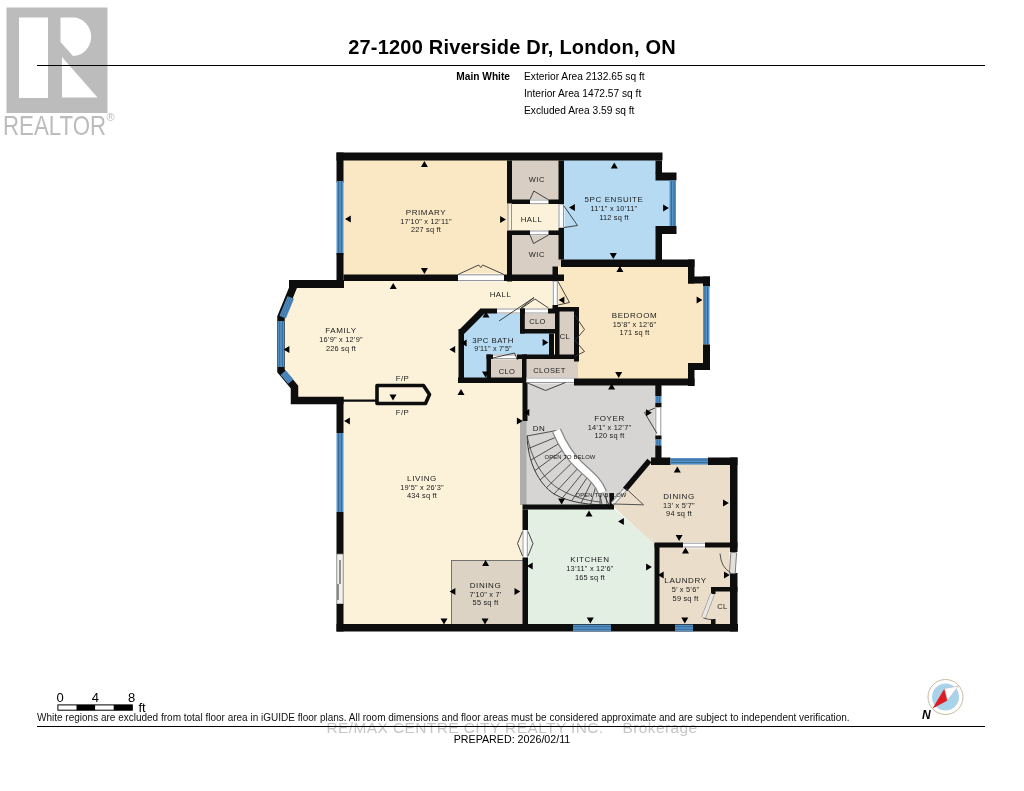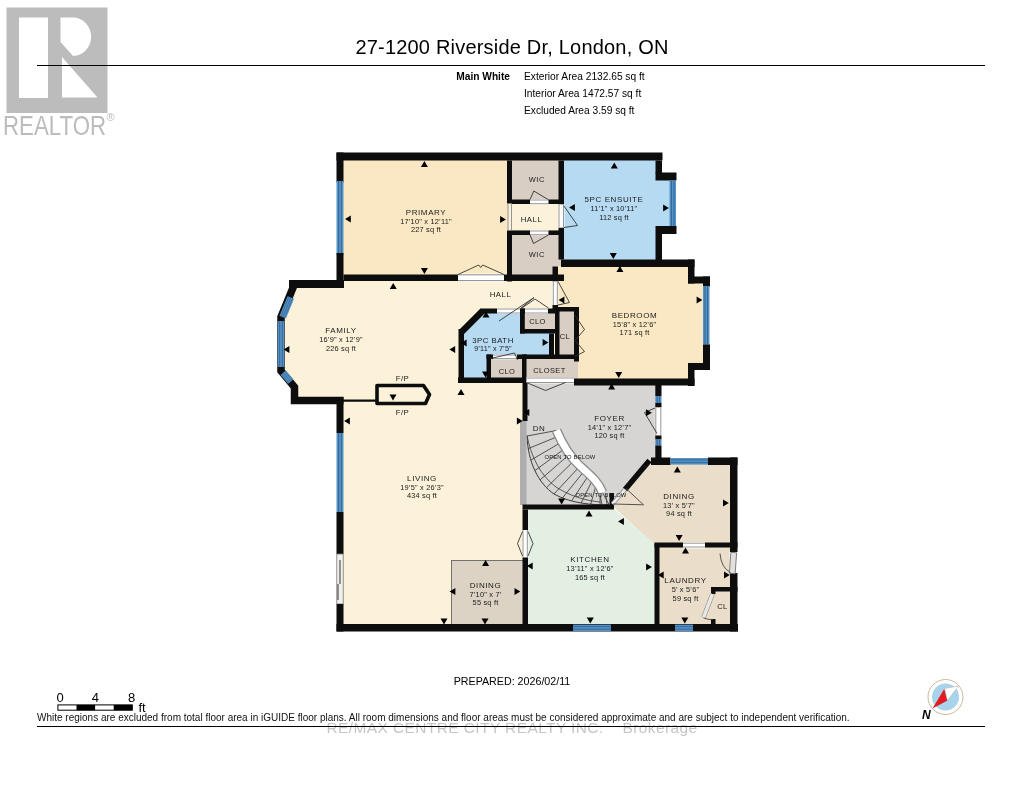--- a/index.html
+++ b/index.html
@@ -10,21 +10,21 @@
 
 <svg class="abs" style="left:0;top:0" width="140" height="145" viewBox="0 0 140 145">
   <rect x="6.5" y="7.5" width="101" height="105.5" fill="#BCBCBC"></rect>
   <rect x="19" y="17.5" width="29" height="80.5" fill="#FFF"></rect>
   <path d="M60.5,17.5 L73,17.5 A16.5,17.5 0 0 1 73,56 L60.5,42 Z" fill="#FFF"></path>
   <path d="M62,57 L97.5,97.5 L62,97.5 Z" fill="#FFF"></path>
   <text x="3" y="135" font-family="Liberation Sans,sans-serif" font-size="28" fill="#BCBCBC" textLength="103" lengthAdjust="spacingAndGlyphs">REALTOR</text>
   <text x="106.5" y="121" font-family="Liberation Sans,sans-serif" font-size="11" fill="#BCBCBC">®</text>
 </svg>
 
-<div class="abs" style="left:0;top:36px;width:1024px;text-align:center;font-size:20px;font-weight:normal;color:#000;letter-spacing:0.2px">27-1200 Riverside Dr, London, ON</div>
+<div class="abs" style="left:0;top:36px;width:1024px;text-align:center;font-size:20px;font-weight:bold;color:#000;letter-spacing:0.2px">27-1200 Riverside Dr, London, ON</div>
 <div class="abs" style="left:37px;top:65px;width:948px;height:0;border-top:1.6px solid #000"></div>
 
 <div class="abs" style="left:0;top:71px;width:510px;text-align:right;font-size:10.2px;font-weight:bold">Main White</div>
 <div class="abs" style="left:524px;top:71px;font-size:10.2px">Exterior Area 2132.65 sq ft</div>
 <div class="abs" style="left:524px;top:88px;font-size:10.2px">Interior Area 1472.57 sq ft</div>
 <div class="abs" style="left:524px;top:105px;font-size:10.2px">Excluded Area 3.59 sq ft</div>
 
 <svg class="abs" style="left:0;top:0" width="1024" height="791" viewBox="0 0 1024 791">
 <polygon points="292,284 343.5,284 343.5,274 557,274 557,385 525,385 525,629 339,629 339,401 291,401 291,387.5 278.5,372.5 278.5,313.5 291,297" fill="#FCF2DA"></polygon>
 <rect x="338" y="154" width="174" height="124" fill="#FAE8C4"></rect>
@@ -337,21 +337,21 @@
 <svg class="abs" style="left:50px;top:686px" width="130" height="34" viewBox="0 0 130 34">
   <text x="10" y="15.5" font-size="13" font-family="Liberation Sans,sans-serif" text-anchor="middle" transform="scale(1,1)">0</text>
   <text x="45.3" y="15.5" font-size="13" font-family="Liberation Sans,sans-serif" text-anchor="middle">4</text>
   <text x="81.5" y="15.5" font-size="13" font-family="Liberation Sans,sans-serif" text-anchor="middle">8</text>
   <rect x="7.9" y="18.9" width="74.4" height="5.3" fill="#FFF" stroke="#000" stroke-width="1"></rect>
   <rect x="26.5" y="18.9" width="18.6" height="5.3" fill="#000"></rect>
   <rect x="63.7" y="18.9" width="18.6" height="5.3" fill="#000"></rect>
   <text x="88.5" y="26" font-size="13" font-family="Liberation Sans,sans-serif">ft</text>
 </svg>
 
-<div class="abs" style="left:0;top:675px;width:1024px;text-align:center;font-size:10.7px">PREPARED: 2026/02/11</div>
+<div class="abs" style="left:0;top:733px;width:1024px;text-align:center;font-size:10.7px">PREPARED: 2026/02/11</div>
 <div class="abs" style="left:37px;top:726px;width:948px;height:0;border-top:1.8px solid #000"></div>
 <div class="abs" style="left:37px;top:712px;font-size:10px;color:#111">White regions are excluded from total floor area in iGUIDE floor plans. All room dimensions and floor areas must be considered approximate and are subject to independent verification.</div>
 
 <svg class="abs" style="left:919px;top:671px" width="56" height="56" viewBox="0 0 56 56">
   <circle cx="26.5" cy="26" r="17.5" fill="#FFF" stroke="#C9BA9E" stroke-width="1"></circle>
   <circle cx="26.5" cy="26" r="13.5" fill="#A8D3EA"></circle>
   <polygon points="13.5,37.5 25.5,17.5 28.5,29.5" fill="#E01B22"></polygon>
   <polygon points="39.5,15 25.5,17.5 28.5,29.5" fill="#FFF" stroke="#BBB" stroke-width="0.7"></polygon>
   <text x="3" y="48" font-size="12" font-style="italic" font-weight="bold" font-family="Liberation Sans,sans-serif">N</text>
 </svg>

